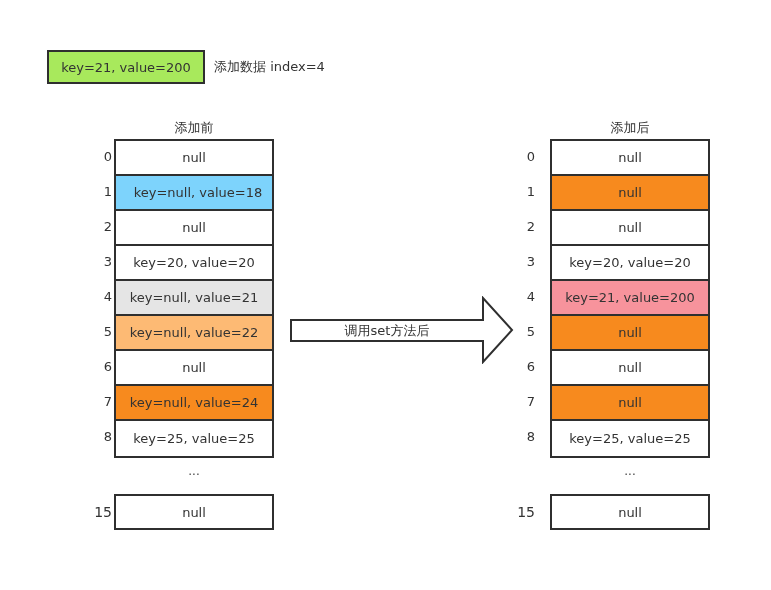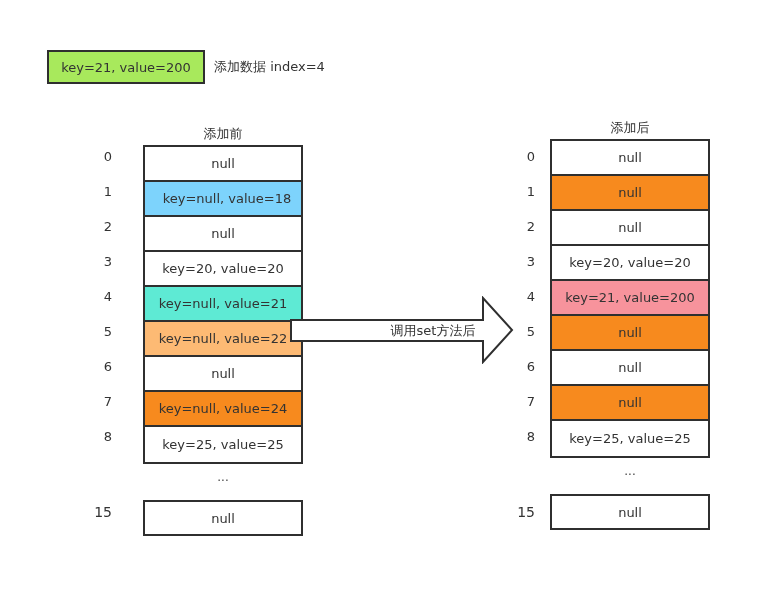--- a/index.html
+++ b/index.html
@@ -42,28 +42,28 @@
   }
   .tail-box{
     position:absolute;top:494px;width:160px;height:36px;box-sizing:border-box;
     border:2px solid #2f2f2f;display:flex;align-items:center;justify-content:center;
     font-size:13px;
   }
   .tail-index{
     position:absolute;top:494px;width:40px;height:36px;
     display:flex;align-items:center;justify-content:flex-end;font-size:14px;
   }
-  .pos-before-table{left:143px;margin-top:6px;}
+  .pos-before-table{left:114px;}
   .pos-before-idx{left:72px;}
   .pos-after-table{left:550px;}
   .pos-after-idx{left:495px;}
   .arrow-wrap{position:absolute;left:290px;top:296px;width:226px;height:68px;}
   .arrow-label{
     position:absolute;left:0;top:24px;width:194px;height:22px;line-height:22px;
-    text-align:center;font-size:13px;color:#333333;margin-left:46px;
+    text-align:center;font-size:13px;color:#333333;
   }
 </style>
 </head>
 <body>
 
 <div class="canvas">
 
   <div class="legend-box" id="legend-box" style="background: rgb(168, 233, 92);">
     <span>key=21, value=200</span>
   </div>
@@ -87,21 +87,21 @@
       </div>
       <div class="array-row" style="background: #7dd3fc; padding-left: 8px;">
         <span>key=null, value=18</span>
       </div>
       <div class="array-row" style="background: rgb(255, 255, 255);">
         <span>null</span>
       </div>
       <div class="array-row" style="background: rgb(255, 255, 255);">
         <span>key=20, value=20</span>
       </div>
-      <div class="array-row" style="background: #5eead4;">
+      <div class="array-row" style="background: #e5e5e5;">
         <span>key=null, value=21</span>
       </div>
       <div class="array-row" style="background: #fdba74;">
         <span>key=null, value=22</span>
       </div>
       <div class="array-row" style="background: rgb(255, 255, 255);">
         <span>null</span>
       </div>
       <div class="array-row" style="background: rgb(247, 138, 30);">
         <span>key=null, value=24</span>

